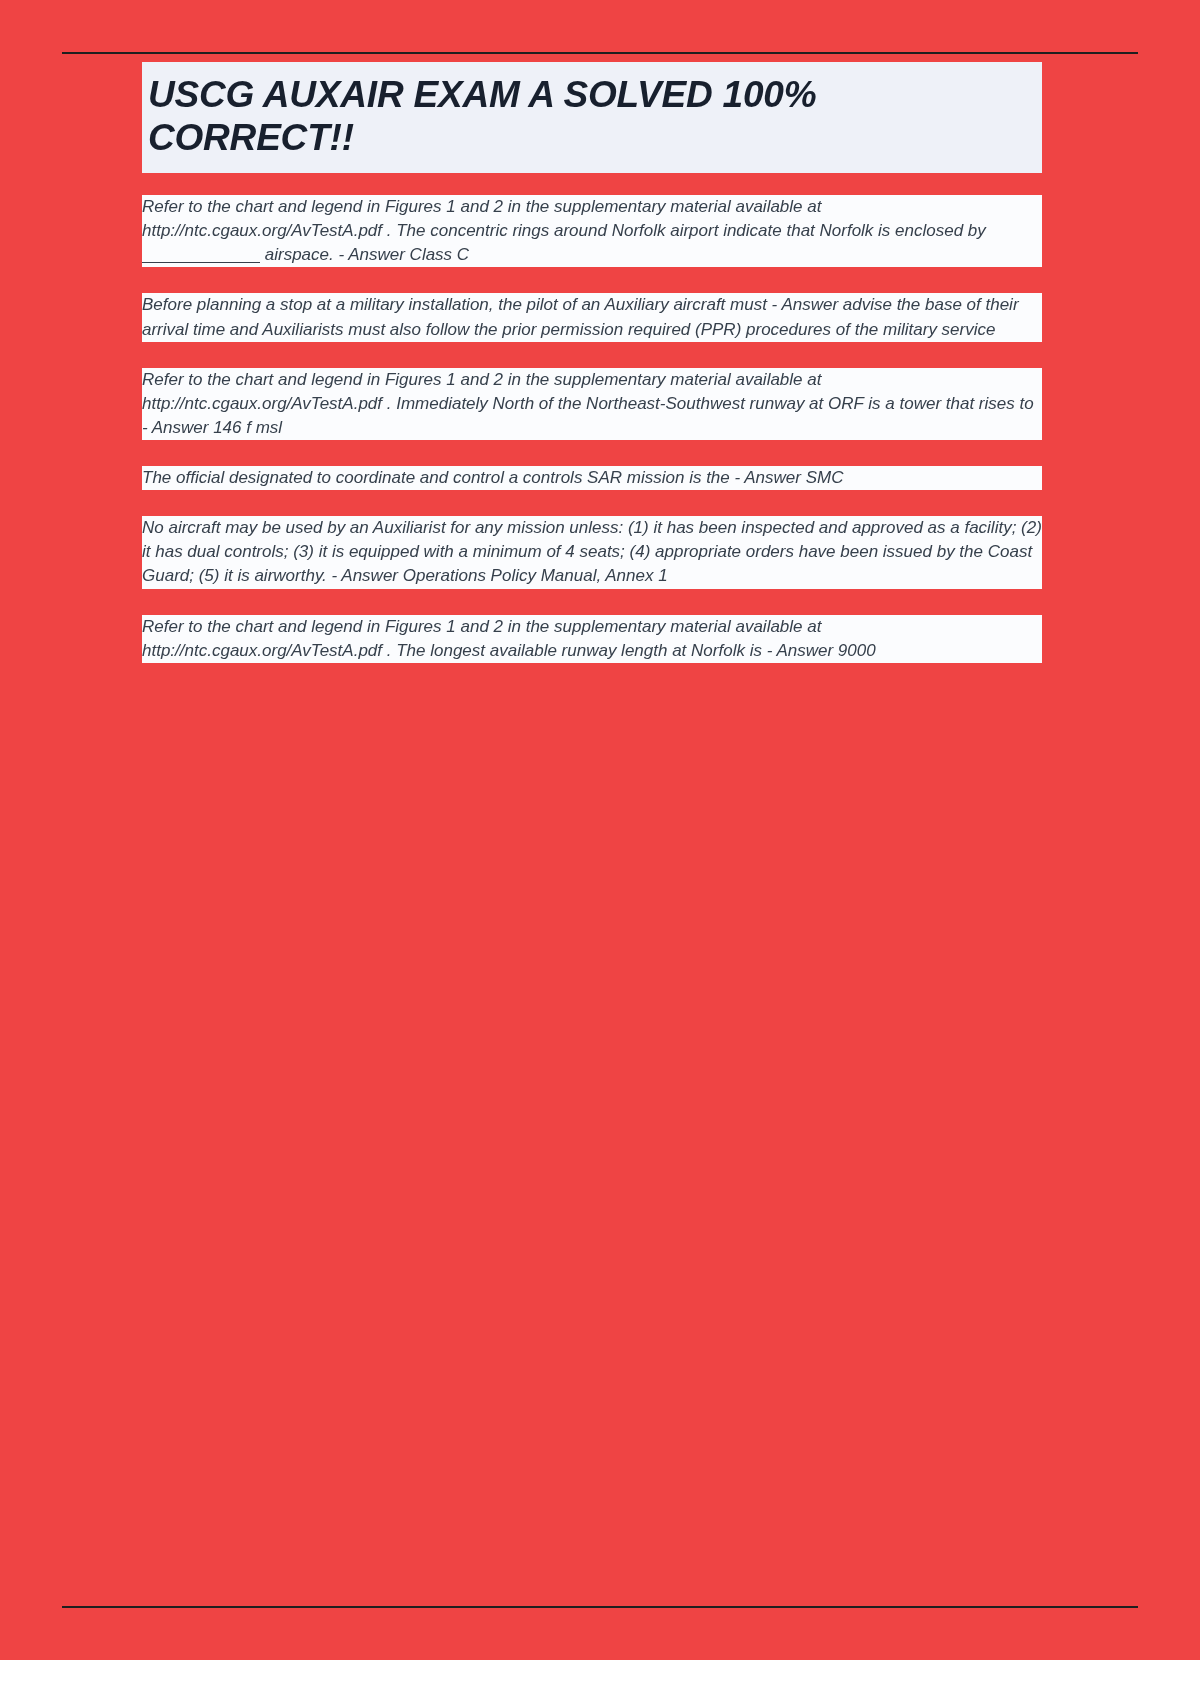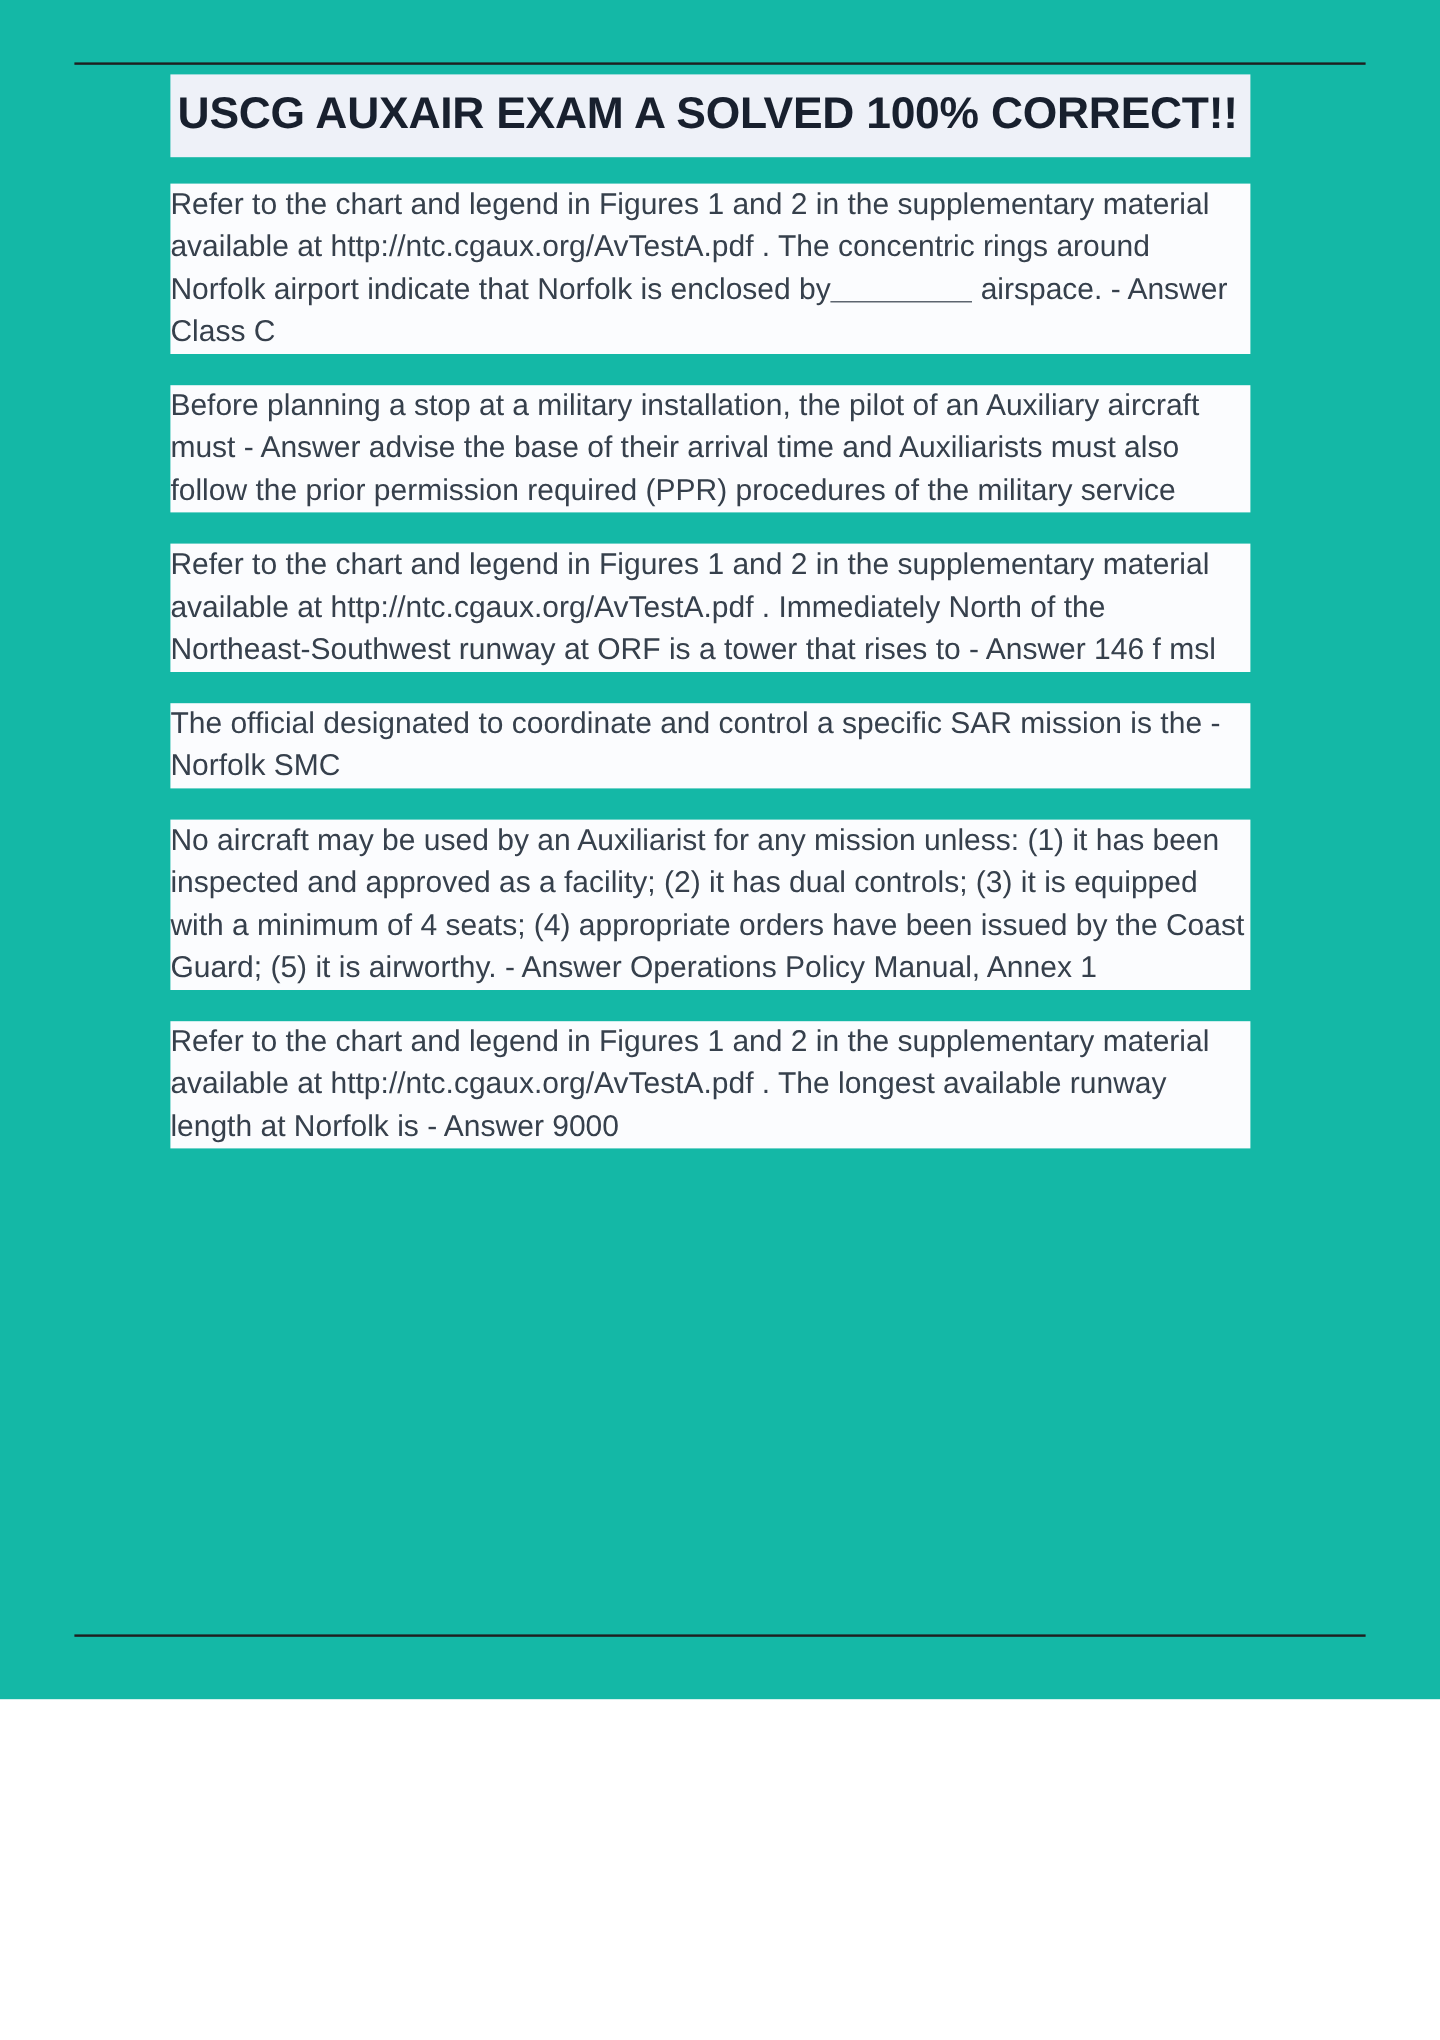--- a/index.html
+++ b/index.html
@@ -9,23 +9,24 @@
     width: 1200px;
     height: 1700px;
   }
   body {
     font-family: "Liberation Sans", sans-serif;
     color: #2e3440;
   }
   .page {
     position: relative;
     width: 1200px;
-    height: 1416px;
-    background: #14b8a6;
+    height: 1660px;
+    background: #ef4444;
     box-sizing: border-box;
+    font-style: italic;
   }
   .rule {
     position: absolute;
     left: 62px;
     right: 62px;
     height: 2px;
     background: #1f1f1f;
   }
   .rule-top { top: 52px; }
   .rule-bottom { bottom: 52px; }
@@ -46,21 +47,21 @@
     margin: 0;
     font-size: 37px;
     line-height: 1.15;
     font-weight: bold;
     color: #18202e;
     letter-spacing: -0.2px;
   }
 
   .qa {
     margin: 0 0 26px 0;
-    font-size: 25px;
+    font-size: 17px;
     line-height: 1.42;
     color: #36404c;
     background: #fbfcfe;
   }
   .qa:last-child { margin-bottom: 0; }
 
   .blank-short {
     display: inline-block;
     border-bottom: 1.5px solid #36404c;
     width: 118px;
@@ -85,21 +86,21 @@
     <div class="title-block">
       <h1 class="title">USCG AUXAIR EXAM A SOLVED 100% CORRECT!!</h1>
     </div>
 
     <p class="qa"><span>Refer to the chart and legend in Figures 1 and 2 in the supplementary material available at http://ntc.cgaux.org/AvTestA.pdf . The concentric rings around Norfolk airport indicate that Norfolk is enclosed by</span><span class="blank-short"></span> <span>airspace. - Answer Class C</span></p>
 
     <p class="qa"><span>Before planning a stop at a military installation, the pilot of an Auxiliary aircraft must - Answer advise the base of their arrival time and Auxiliarists must also follow the prior permission required (PPR) procedures of the military service</span></p>
 
     <p class="qa"><span>Refer to the chart and legend in Figures 1 and 2 in the supplementary material available at http://ntc.cgaux.org/AvTestA.pdf . Immediately North of the Northeast-Southwest runway at ORF is a tower that rises to - Answer 146 f msl</span></p>
 
-    <p class="qa"><span>The official designated to coordinate and control a specific SAR mission is the - Norfolk SMC</span></p>
+    <p class="qa"><span>The official designated to coordinate and control a controls SAR mission is the - Answer SMC</span></p>
 
     <p class="qa"><span>No aircraft may be used by an Auxiliarist for any mission unless: (1) it has been inspected and approved as a facility; (2) it has dual controls; (3) it is equipped with a minimum of 4 seats; (4) appropriate orders have been issued by the Coast Guard; (5) it is airworthy. - Answer Operations Policy Manual, Annex 1</span></p>
 
 
 
     <p class="qa"><span>Refer to the chart and legend in Figures 1 and 2 in the supplementary material available at http://ntc.cgaux.org/AvTestA.pdf . The longest available runway length at Norfolk is - Answer 9000</span></p>
 
 
   </div>
 

